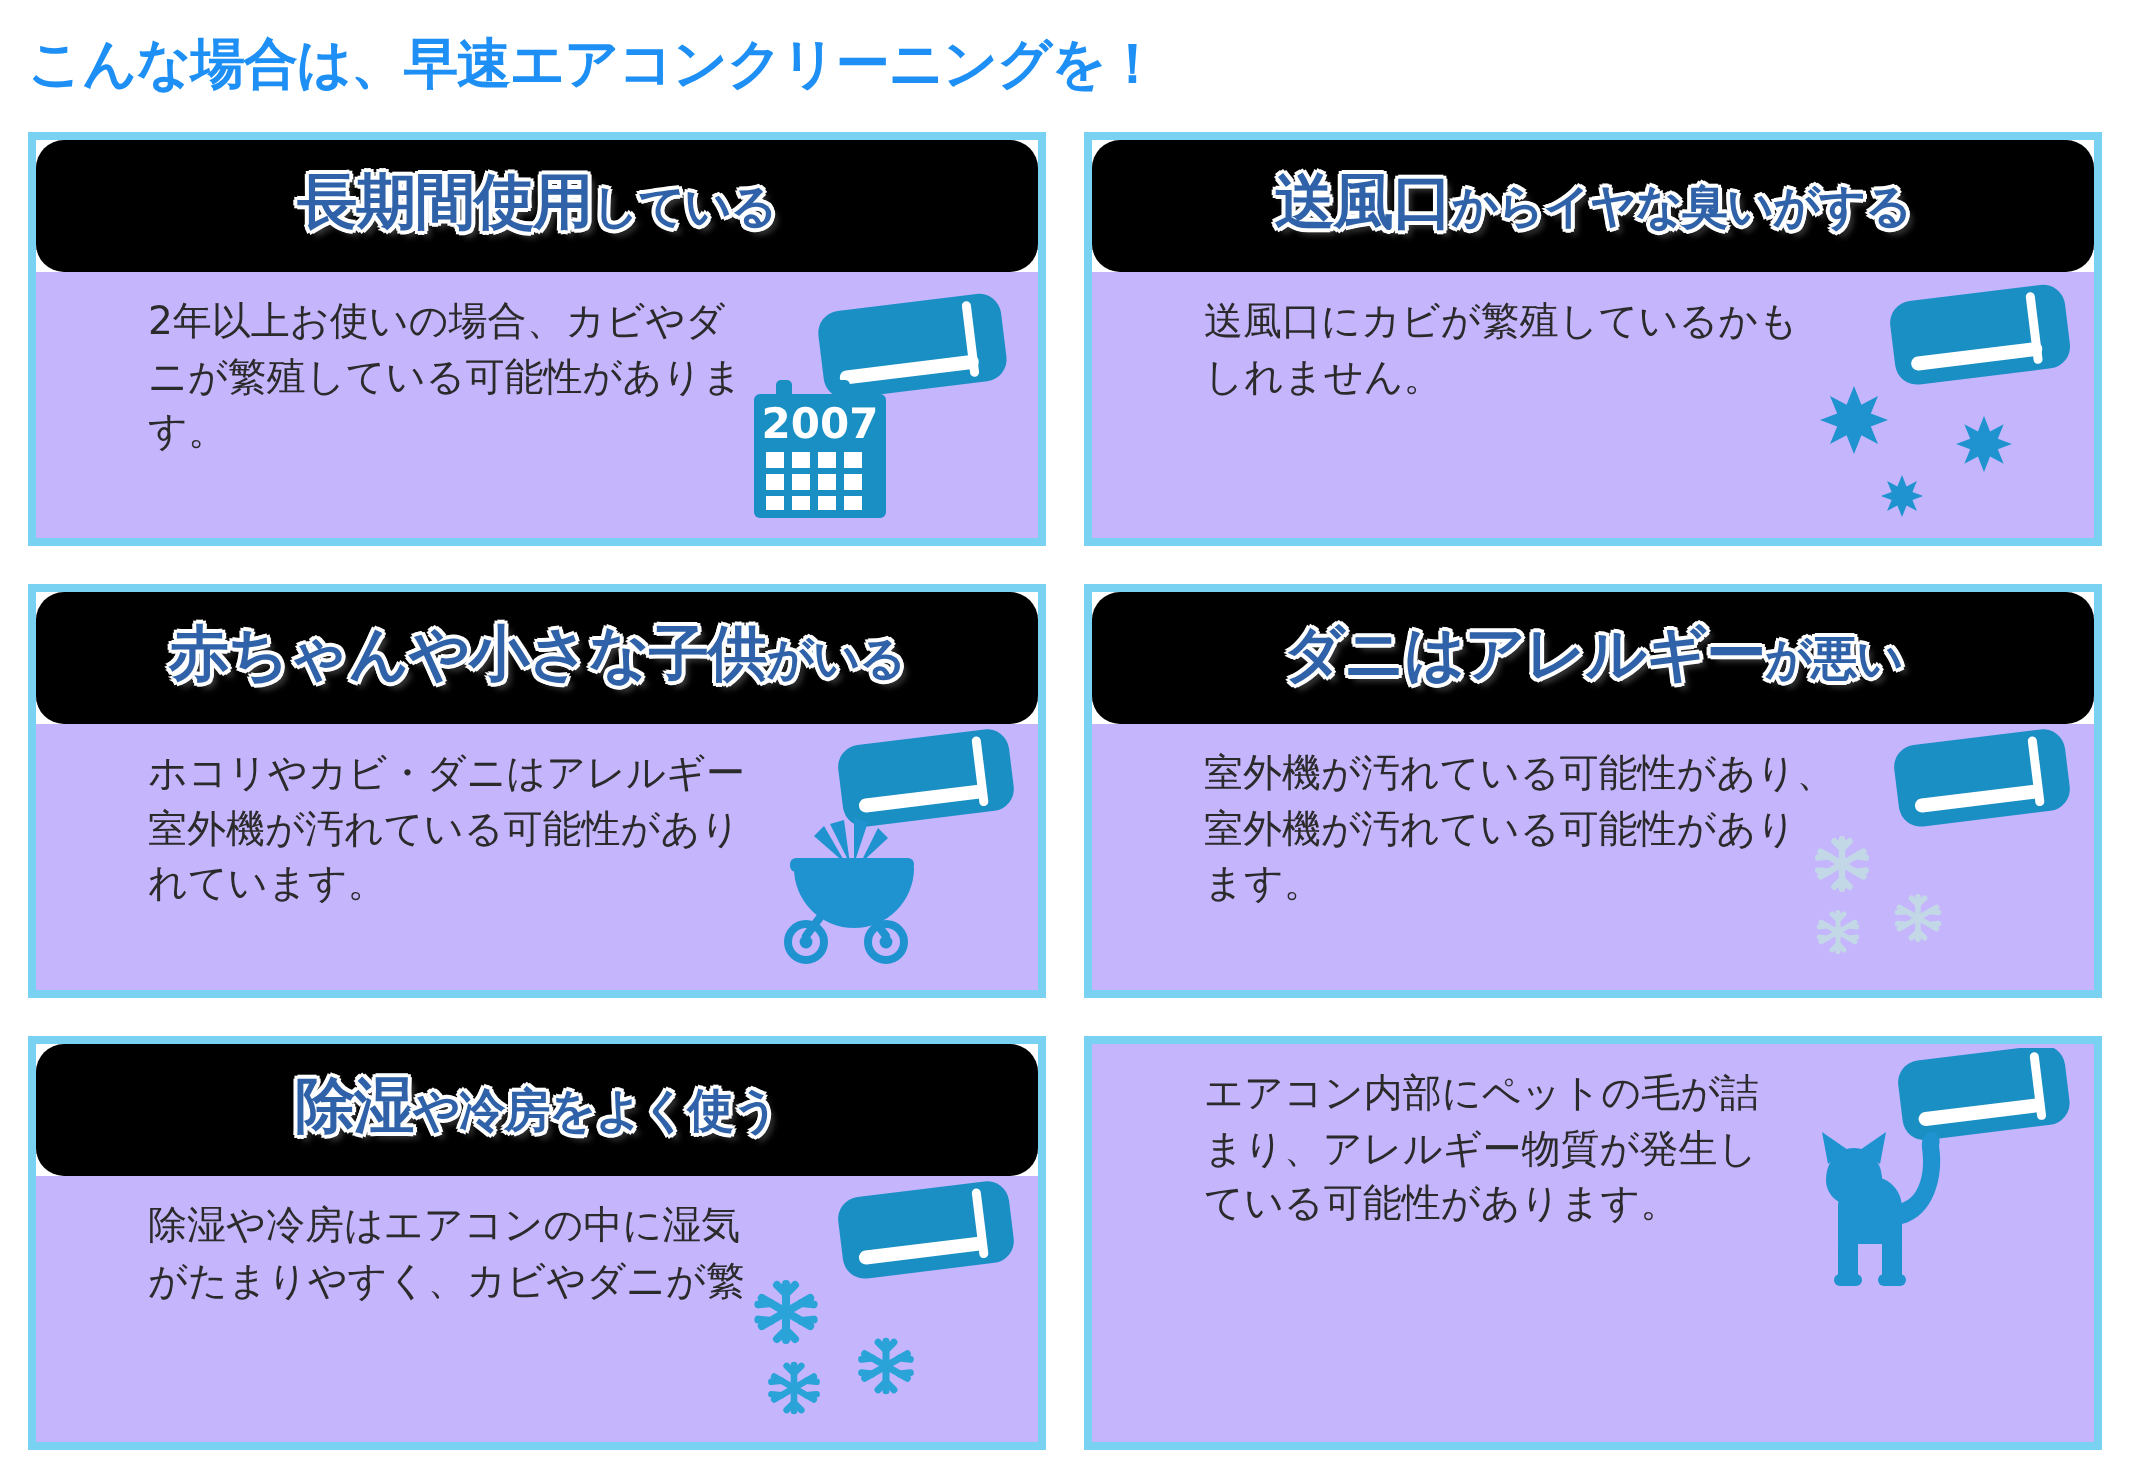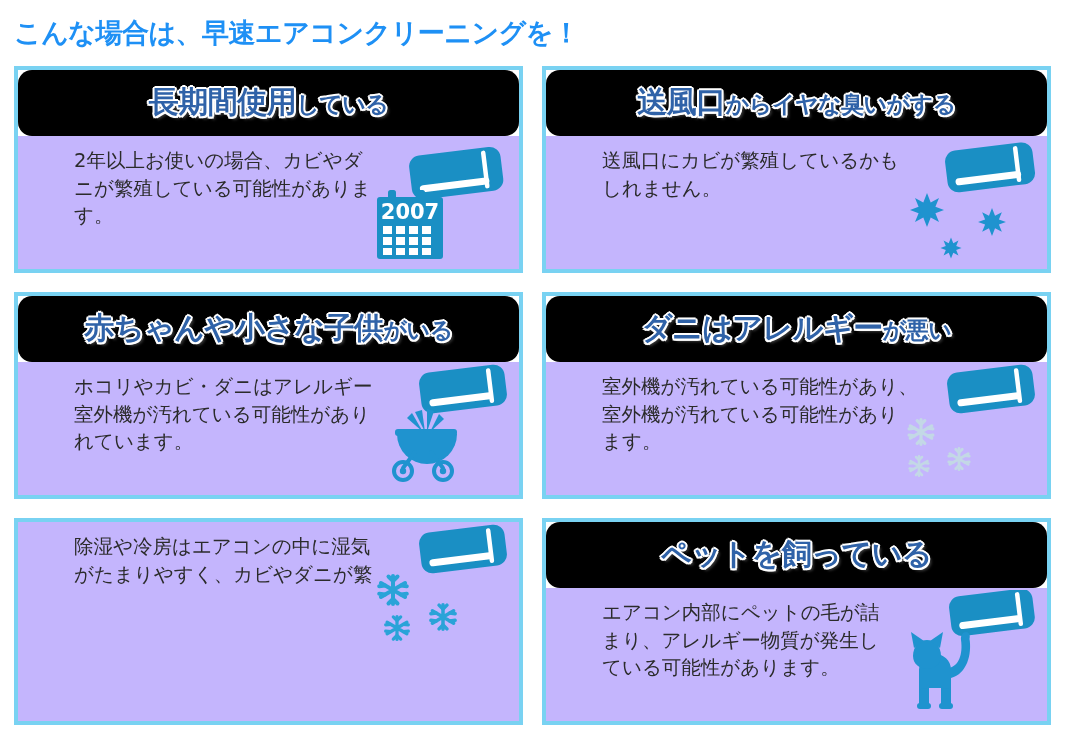--- a/index.html
+++ b/index.html
@@ -246,20 +246,23 @@
                 <path d="M0,-8 l-4,-4 M0,-8 l4,-4 M0,8 l-4,4 M0,8 l4,4
                          M-7,-4 l-5.5,0.6 M-7,4 l-5.5,-0.6 M7,-4 l5.5,0.6 M7,4 l5.5,-0.6"></path>
               </g>
             </g>
           </svg>
         </div>
       </div>
     </div>
 
     <div class="card">
+      <div class="card-head">
+        <div class="card-title"><span>除湿</span><span class="sm">や冷房をよく使う</span></div>
+      </div>
       <div class="card-body">
         <div class="card-text">
           <span class="ln">除湿や冷房はエアコンの中に湿気</span>
           <span class="ln">がたまりやすく、カビやダニが繁</span>
         </div>
         <div class="card-art">
           <svg viewBox="0 0 140 132" xmlns="http://www.w3.org/2000/svg">
             <g transform="rotate(-7 80 34)">
               <rect x="50" y="6" width="86" height="41" rx="11" fill="#1a8fc4"></rect>
               <rect x="58" y="33" width="64" height="7" rx="3.5" fill="#ffffff"></rect>
@@ -281,23 +284,20 @@
                 <path d="M0,-9 l-4.5,-4.5 M0,-9 l4.5,-4.5 M0,9 l-4.5,4.5 M0,9 l4.5,4.5
                          M-7.8,-4.5 l-6,0.7 M-7.8,4.5 l-6,-0.7 M7.8,-4.5 l6,0.7 M7.8,4.5 l6,-0.7"></path>
               </g>
             </g>
           </svg>
         </div>
       </div>
     </div>
 
     <div class="card">
-      <div class="card-head">
-        <div class="card-title"><span>ペットを飼っている</span></div>
-      </div>
       <div class="card-body">
         <div class="card-text">
           <span class="ln">エアコン内部にペットの毛が詰</span>
           <span class="ln">まり、アレルギー物質が発生し</span>
           <span class="ln">ている可能性があります。</span>
         </div>
         <div class="card-art">
           <svg viewBox="0 0 140 132" xmlns="http://www.w3.org/2000/svg">
             <g transform="rotate(-7 80 32)">
               <rect x="52" y="4" width="84" height="40" rx="11" fill="#1a8fc4"></rect>

